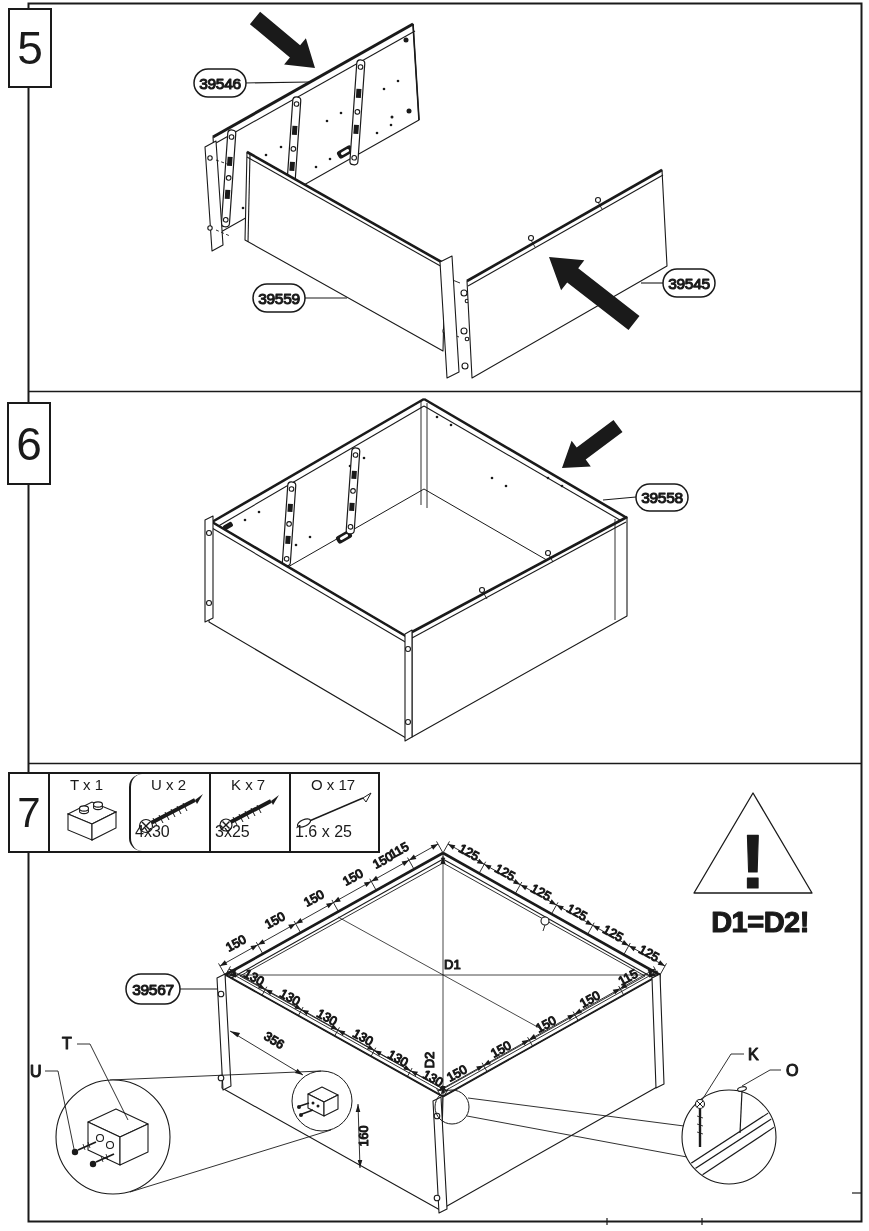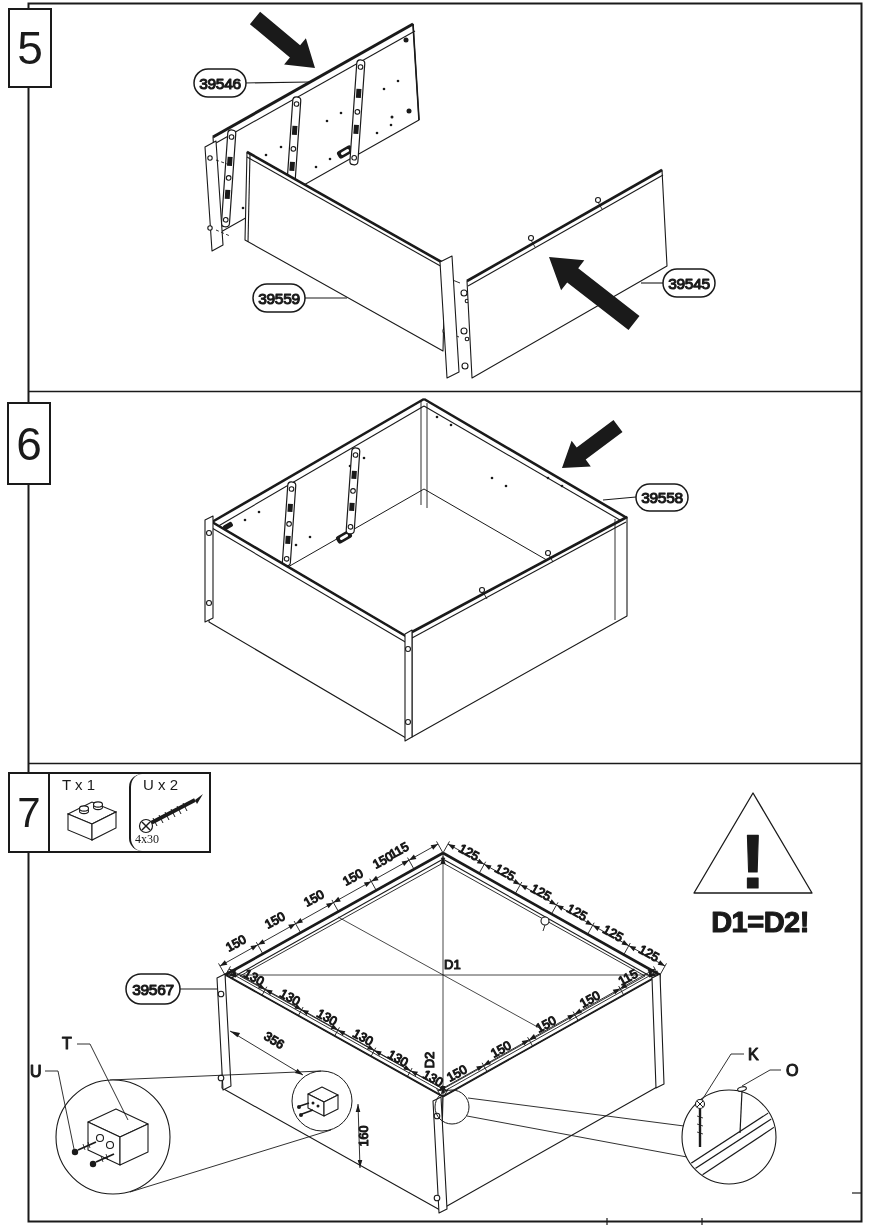--- a/index.html
+++ b/index.html
@@ -17,22 +17,22 @@
            display:flex;align-items:center;justify-content:center;
            font-size:46px;}
   #s5{left:8px;top:8px;width:40px;height:76px;}
   #s6{left:7px;top:402px;width:40px;height:79px;}
   .hwtable{position:absolute;left:8px;top:772px;height:81px;display:flex;
            border:2px solid #1a1a1a;background:#fff;box-sizing:border-box;}
   .cell{position:relative;box-sizing:border-box;border-left:2px solid #1a1a1a;height:100%;}
   .cell:first-child{border-left:none;}
   .cell.num{width:38px;display:flex;align-items:center;justify-content:center;font-size:42px;}
   .cw1{width:81px;} .cw2{width:80px;border-radius:13px;} .cw3{width:80px;} .cw4{width:89px;}
-  .qty{position:absolute;left:12px;top:2px;font-size:15px;}
-  .sz{position:absolute;left:4px;bottom:4px;font-size:12px;font-family:Liberation Serif, serif;}
+  .qty{position:absolute;left:20px;top:2px;font-size:15px;}
+  .sz{position:absolute;left:4px;bottom:10px;font-size:16px;}
   .hwicon{position:absolute;left:2px;top:16px;}
 </style>
 </head>
 <body>
 
 <div class="page">
 
 <svg class="art" width="869" height="1231" viewBox="0 0 869 1231">
 
   <g stroke="#1a1a1a" fill="none">
@@ -544,15 +544,40 @@
       <line x1="38" y1="19" x2="42" y2="27" stroke-width="1"></line>
       <line x1="44" y1="16" x2="48" y2="24" stroke-width="1"></line>
       <line x1="50" y1="13" x2="54" y2="21" stroke-width="1"></line>
       <polygon points="62,10 70,4 64,14" fill="#1a1a1a" stroke="none"></polygon>
       <circle cx="13" cy="36" r="6.5" fill="#fff" stroke-width="1.2"></circle>
       <line x1="9" y1="32" x2="17" y2="40" stroke-width="1.4"></line>
       <line x1="17" y1="32" x2="9" y2="40" stroke-width="1.4"></line>
     </svg>
     <div class="sz">4x30</div>
   </div>
+  <div class="cell cw3">
+    <div class="qty">K x 7</div>
+    <svg class="hwicon" width="76" height="46" stroke="#1a1a1a" fill="none">
+      <line x1="16" y1="33" x2="58" y2="11" stroke-width="4"></line>
+      <line x1="20" y1="27" x2="24" y2="35" stroke-width="1"></line>
+      <line x1="26" y1="24" x2="30" y2="32" stroke-width="1"></line>
+      <line x1="32" y1="21" x2="36" y2="29" stroke-width="1"></line>
+      <line x1="38" y1="18" x2="42" y2="26" stroke-width="1"></line>
+      <line x1="44" y1="15" x2="48" y2="23" stroke-width="1"></line>
+      <polygon points="58,11 66,5 60,15" fill="#1a1a1a" stroke="none"></polygon>
+      <circle cx="13" cy="35" r="6" fill="#fff" stroke-width="1.2"></circle>
+      <line x1="9.5" y1="31.5" x2="16.5" y2="38.5" stroke-width="1.4"></line>
+      <line x1="16.5" y1="31.5" x2="9.5" y2="38.5" stroke-width="1.4"></line>
+    </svg>
+    <div class="sz">3x25</div>
+  </div>
+  <div class="cell cw4">
+    <div class="qty">O x 17</div>
+    <svg class="hwicon" width="84" height="46" stroke="#1a1a1a" fill="none">
+      <line x1="14" y1="32" x2="70" y2="8" stroke-width="1.4"></line>
+      <polygon points="70,8 78,3 73,12" fill="#fff" stroke="#1a1a1a" stroke-width="1"></polygon>
+      <ellipse cx="11" cy="33" rx="7" ry="3.2" transform="rotate(-24 11 33)" fill="#fff" stroke-width="1.2"></ellipse>
+    </svg>
+    <div class="sz">1.6 x 25</div>
+  </div>
 </div>
 
 </div>
 
 </body></html>

